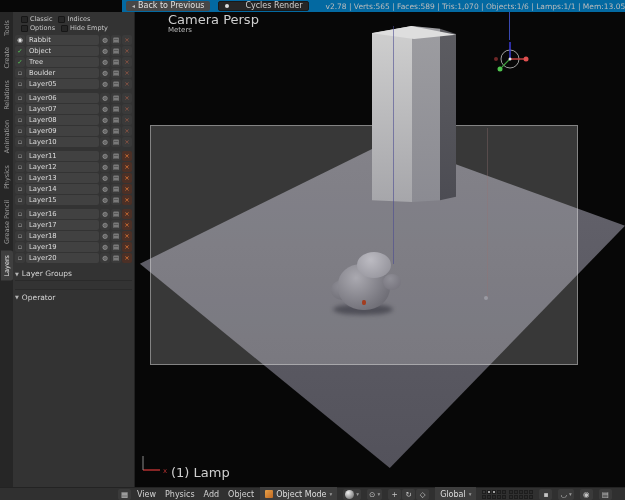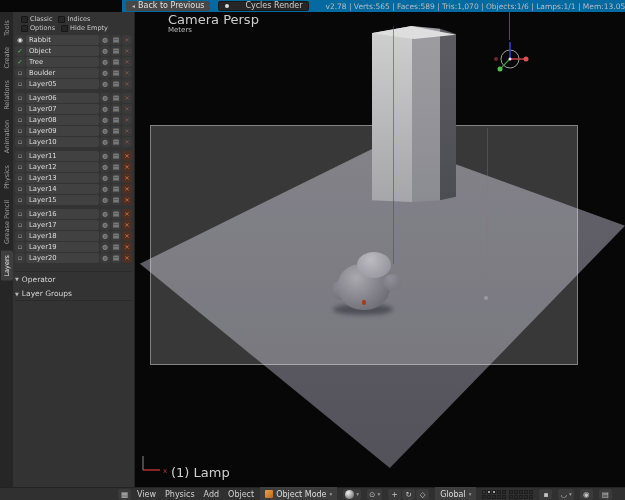--- a/index.html
+++ b/index.html
@@ -276,27 +276,27 @@
             <span class="lic x orange">×</span>
           </div>
           <div class="lrow">
             <span class="lic ">▫</span>
             <span class="lname">Layer20</span>
             <span class="lic">◍</span>
             <span class="lic">▤</span>
             <span class="lic x orange">×</span>
           </div>
         </div>
+      <div class="phead sub">
+        <span class="tri">▼</span>
+        <span>Layer Groups</span>
+      </div>
       <div class="phead op">
         <span class="tri">▼</span>
         <span>Operator</span>
-      </div>
-      <div class="phead sub">
-        <span class="tri">▼</span>
-        <span>Layer Groups</span>
       </div>
     </div>
 
     <div class="viewport">
       <div class="floor"></div>
       <div class="camrect"></div>
 
       <div class="pillar">
         <div class="pf l"></div>
         <div class="pf m"></div>

